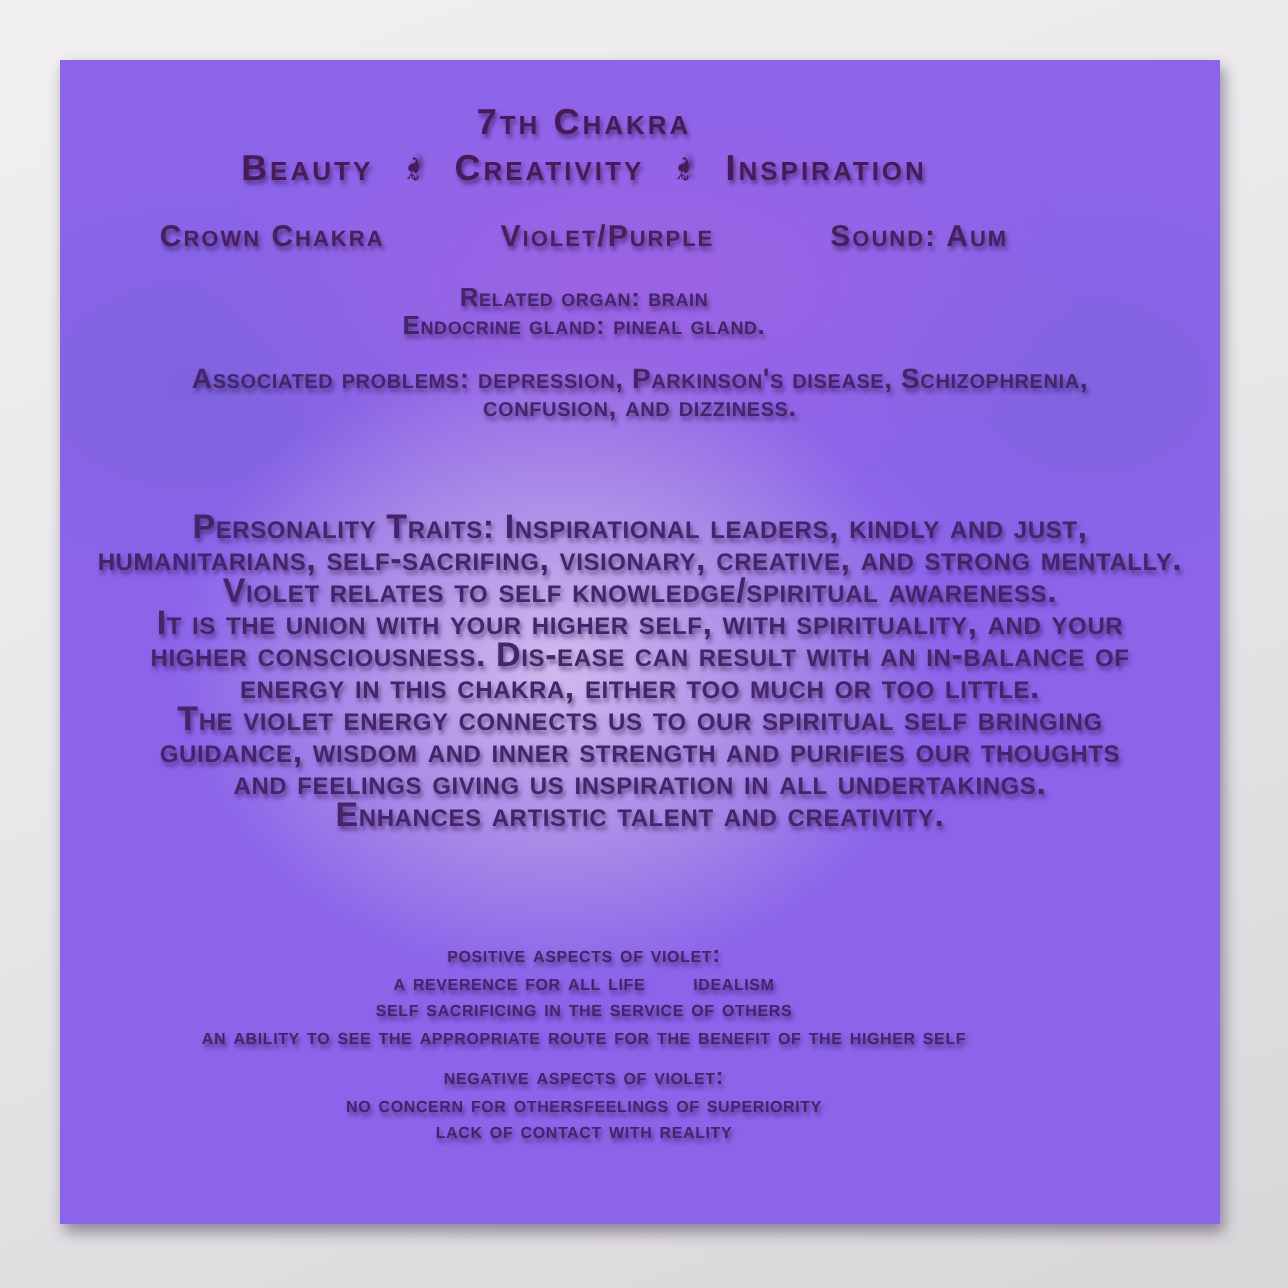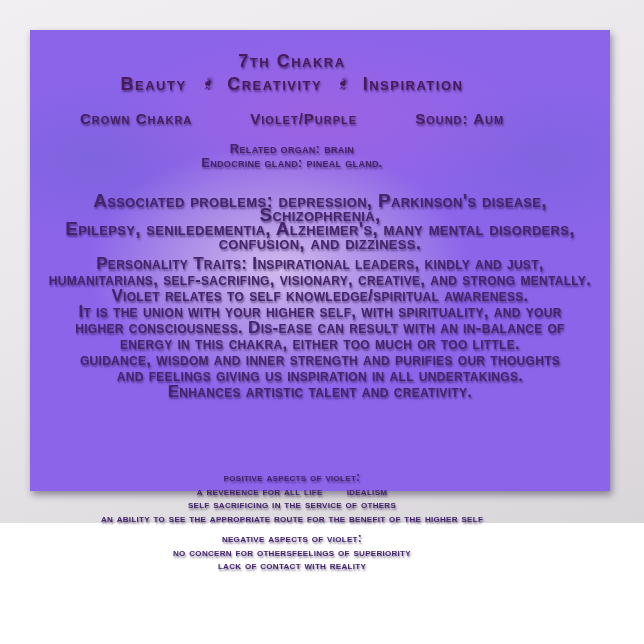--- a/index.html
+++ b/index.html
@@ -3,21 +3,21 @@
 <meta charset="utf-8">
 <style>
   html, body {
     margin: 0; padding: 0;
     width: 644px; height: 644px;
     overflow: hidden;
     font-family: "Liberation Sans", "DejaVu Sans", sans-serif;
   }
   .stage {
     position: relative;
-    width: 644px; height: 523px;
+    width: 644px; height: 644px;
     background: linear-gradient(160deg, #f1eff1 0%, #e9e7ea 45%, #d9d6da 100%);
   }
   .poster {
     position: absolute;
     left: 30px; top: 30px; right: 34px; bottom: 32px;
     background:
       radial-gradient(ellipse 46% 38% at 43% 52%, rgba(218,198,238,0.88) 0%, rgba(190,165,228,0.50) 45%, rgba(160,125,220,0) 72%),
       radial-gradient(ellipse 55% 28% at 50% 19%, rgba(188,98,214,0.35) 0%, rgba(188,98,214,0) 70%),
       radial-gradient(ellipse 32% 24% at 11% 28%, rgba(92,98,188,0.26) 0%, rgba(92,98,188,0) 70%),
       radial-gradient(ellipse 32% 24% at 89% 28%, rgba(92,98,188,0.22) 0%, rgba(92,98,188,0) 70%),
@@ -55,21 +55,21 @@
     line-height: 1;
   }
   .attrs {
     top: 80px;
     font-size: 15px; font-weight: bold;
     letter-spacing: 1px;
     color: #46205f;
     display: flex; justify-content: center; gap: 58px;
   }
   .organ     { top: 112px; font-size: 13px; line-height: 13.5px; letter-spacing: 0.3px; }
-  .problems  { top: 164px; font-size: 19px; line-height: 14px;   letter-spacing: 0.3px; }
+  .problems  { top: 152px; font-size: 14px; line-height: 14px;   letter-spacing: 0.3px; }
   .personality { top: 226px; font-size: 17px; line-height: 16px; letter-spacing: 0.3px; }
   .aspects   { font-size: 12px; line-height: 13.5px; letter-spacing: 0.3px; }
   .positive  { top: 441px; }
   .negative  { top: 502px; }
   .pair { display: flex; justify-content: center; }
   .gap28 { gap: 24px; }
   .gap36 { }
 </style>
 </head>
 <body>
@@ -93,31 +93,31 @@
       <span>Sound: Aum</span>
     </div>
 
     <div class="block shift organ">
       <div>Related organ: brain</div>
       <div>Endocrine gland: pineal gland.</div>
     </div>
 
     <div class="block problems">
       <div>Associated problems: depression, Parkinson's disease, Schizophrenia,</div>
-      <div>Epilepsy, seniledementia, Alzheimer's, many mental disorders,</div>
       <div>confusion, and dizziness.</div>
     </div>
 
     <div class="block personality">
       <div>Personality Traits: Inspirational leaders, kindly and just,</div>
       <div>humanitarians, self-sacrifing, visionary, creative, and strong mentally.</div>
       <div>Violet relates to self knowledge/spiritual awareness.</div>
       <div>It is the union with your higher self, with spirituality, and your</div>
       <div>higher consciousness. Dis-ease can result with an in-balance of</div>
       <div>energy in this chakra, either too much or too little.</div>
+      <div>The violet energy connects us to our spiritual self bringing</div>
       <div>guidance, wisdom and inner strength and purifies our thoughts</div>
       <div>and feelings giving us inspiration in all undertakings.</div>
       <div>Enhances artistic talent and creativity.</div>
     </div>
 
     <div class="block shift aspects positive">
       <div>positive aspects of violet:</div>
       <div class="pair gap28">
         <span>a reverence for all life</span>
         <span>idealism</span>

